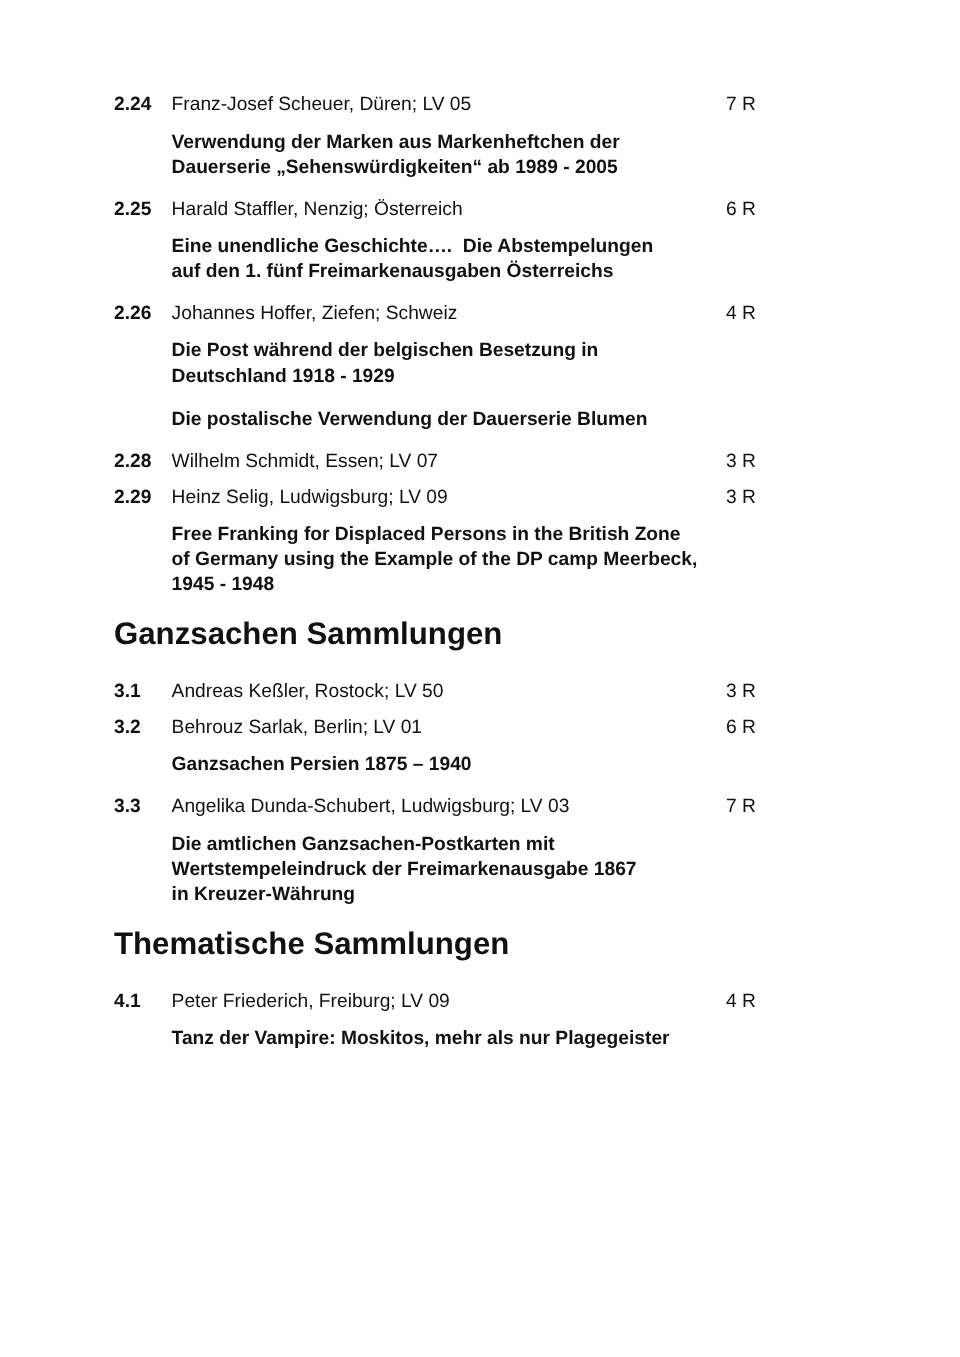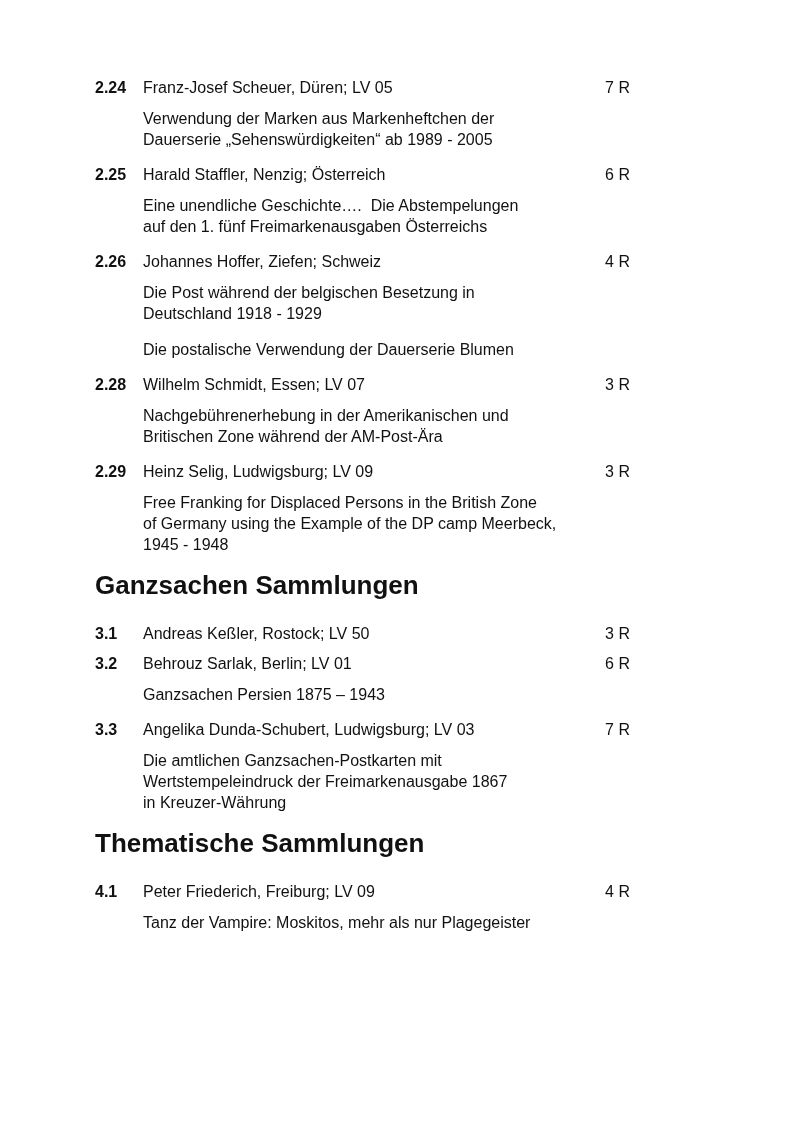--- a/index.html
+++ b/index.html
@@ -44,21 +44,21 @@
     text-align: left;
   }
   .entry-rating {
     flex: 0 0 45px;
     text-align: center;
   }
   .entry-title {
     margin: 0 0 15px 48px;
     font-size: 16px;
     line-height: 21px;
-    font-weight: normal;
+    font-weight: bold;
     max-width: 472px;
     white-space: pre-line;
   }
   .section-heading {
     font-size: 26px;
     font-weight: bold;
     line-height: 30px;
     margin: 5px 0 24px 0;
     letter-spacing: 0px;
   }
@@ -107,22 +107,20 @@
       <div class="entry-title">Die postalische Verwendung der Dauerserie Blumen</div>
     </div>
 
     <div class="entry">
       <div class="entry-head">
         <span class="entry-num">2.28</span>
         <span class="entry-exhibitor">Wilhelm Schmidt, Essen; LV 07</span>
         <span class="entry-award"></span>
         <span class="entry-rating">3 R</span>
       </div>
-      <div class="entry-title">Nachgebührenerhebung in der Amerikanischen und
-Britischen Zone während der AM-Post-Ära</div>
     </div>
 
     <div class="entry">
       <div class="entry-head">
         <span class="entry-num">2.29</span>
         <span class="entry-exhibitor">Heinz Selig, Ludwigsburg; LV 09</span>
         <span class="entry-award"></span>
         <span class="entry-rating">3 R</span>
       </div>
       <div class="entry-title">Free Franking for Displaced Persons in the British Zone
@@ -144,21 +142,21 @@
       </div>
     </div>
 
     <div class="entry">
       <div class="entry-head">
         <span class="entry-num">3.2</span>
         <span class="entry-exhibitor">Behrouz Sarlak, Berlin; LV 01</span>
         <span class="entry-award"></span>
         <span class="entry-rating">6 R</span>
       </div>
-      <div class="entry-title">Ganzsachen Persien 1875 – 1943</div>
+      <div class="entry-title">Ganzsachen Persien 1875 – 1940</div>
     </div>
 
     <div class="entry">
       <div class="entry-head">
         <span class="entry-num">3.3</span>
         <span class="entry-exhibitor">Angelika Dunda-Schubert, Ludwigsburg; LV 03</span>
         <span class="entry-award"></span>
         <span class="entry-rating">7 R</span>
       </div>
       <div class="entry-title">Die amtlichen Ganzsachen-Postkarten mit

